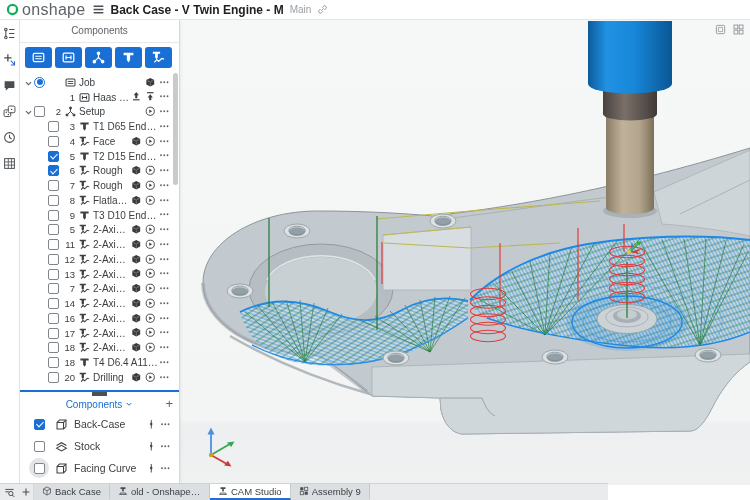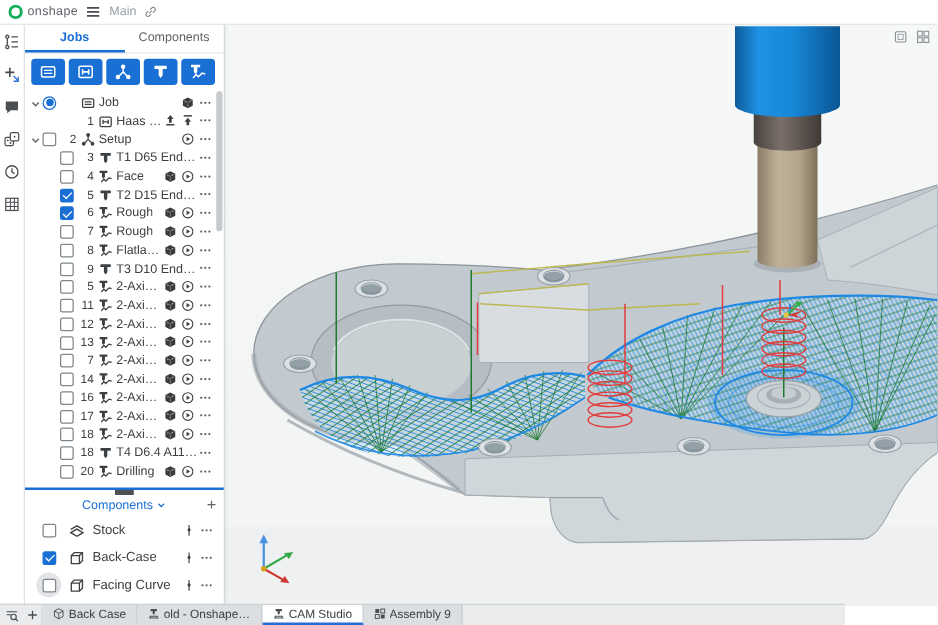--- a/index.html
+++ b/index.html
@@ -3,21 +3,21 @@
 <meta charset="utf-8">
 <style>
   html,body{margin:0;padding:0;width:750px;height:500px;overflow:hidden;
     font-family:"Liberation Sans","DejaVu Sans",sans-serif;background:#fff;}
   *{box-sizing:border-box;}
   
   .topbar{position:absolute;left:0;top:0;width:750px;height:20px;background:#fff;
     border-bottom:1px solid #e4e6e8;display:flex;align-items:center;padding:0 6px;gap:6px;z-index:30;}
   .logo{display:flex;align-items:center;gap:3px;}
   .logo svg{width:13px;height:13px;}
-  .logo-text{font-size:10px;color:#5f6368;letter-spacing:.3px;}
+  .logo-text{font-size:16px;color:#5f6368;letter-spacing:.3px;}
   .hamb svg{width:13px;height:13px;display:block;}
   .doc-title{font-size:12px;font-weight:bold;color:#202124;white-space:nowrap;}
   .branch{font-size:10px;color:#9aa0a6;}
   .linkico svg{width:11px;height:11px;display:block;}
   
   .rail{position:absolute;left:0;top:20px;bottom:17px;width:20px;background:#fff;
     border-right:1px solid #e2e4e6;display:flex;flex-direction:column;align-items:center;
     padding-top:7px;gap:13px;z-index:20;}
   .rail-ico{width:13px;height:13px;display:flex;}
   .rail-ico svg{width:13px;height:13px;color:#4a4d51;}
@@ -66,21 +66,21 @@
   .cico{width:17px;display:flex;justify-content:center;margin-left:4px;flex:none;}
   .cico svg{width:13px;height:13px;color:#3c4043;}
   .clabel{margin-left:4px;white-space:nowrap;overflow:hidden;text-overflow:ellipsis;}
   
   .canvas{position:absolute;left:180px;top:20px;width:570px;height:465px;background:#f5f6f6;}
   .canvas svg.scene{position:absolute;left:0;top:0;width:570px;height:465px;display:block;}
   .vp-icons{position:absolute;right:6px;top:4px;display:flex;gap:7px;}
   .vp-icons span{width:11px;height:11px;display:flex;}
   .vp-icons svg{width:11px;height:11px;color:#8d9298;}
   
-  .tabbar{position:absolute;left:0;bottom:0;width:676px;height:17px;background:#e9ebec;
+  .tabbar{position:absolute;left:0;bottom:0;width:608px;height:17px;background:#e9ebec;
     border-top:1px solid #cfd3d5;display:flex;align-items:stretch;z-index:30;}
   .tb-ico{width:18px;display:flex;align-items:center;justify-content:center;}
   .tb-ico svg{width:11px;height:11px;color:#4a4d51;}
   .tb-plus{width:16px;display:flex;align-items:center;justify-content:center;border-right:1px solid #d4d7d9;}
   .tb-plus svg{width:10px;height:10px;color:#4a4d51;}
   .btab{display:flex;align-items:center;gap:3px;padding:0 8px;font-size:9.5px;color:#3c4043;
     background:#dcdfe1;border-right:1px solid #c6cacc;border-bottom:2px solid transparent;max-width:100px;}
   .btab svg{width:10px;height:10px;flex:none;color:#4a4d51;}
   .btab .btab-label{white-space:nowrap;overflow:hidden;text-overflow:ellipsis;}
   .btab.active{background:#fff;border-bottom-color:var(--tab-underline);}
@@ -94,20 +94,21 @@
         <circle cx="8" cy="8" r="5.6" fill="none" stroke="#13ae5c" stroke-width="2.8"></circle>
         <path d="M4.5 11L11.5 5" stroke="#fff" stroke-width="1.5"></path>
       </svg>
     <span class="logo-text">onshape</span>
   </span>
   <span class="hamb">
     <svg viewBox="0 0 16 16">
         <path d="M2 4h12M2 8h12M2 12h12" stroke="#4a4d51" stroke-width="1.7"></path>
       </svg>
   </span>
+  <span class="doc-title">Back Case - V Twin Engine - M</span>
   <span class="branch">Main</span>
   <span class="linkico">
     <svg viewBox="0 0 16 16">
         <path d="M6.5 9.5l3-3M5.2 7.2l-2 2a2.4 2.4 0 003.4 3.4l2-2M10.8 8.8l2-2a2.4 2.4 0 00-3.4-3.4l-2 2" fill="none" stroke="#80868b" stroke-width="1.3"></path>
       </svg>
   </span>
 </div>
 
 <div class="rail">
     <span class="rail-ico">
@@ -148,21 +149,20 @@
     <span class="rail-ico">
       <svg viewBox="0 0 16 16">
         <rect x="2" y="2" width="12" height="12" fill="none" stroke="currentColor" stroke-width="1.2"></rect>
         <path d="M2 6h12M2 10h12M6.5 2v12M10.5 2v12" stroke="currentColor" stroke-width="1"></path>
       </svg>
     </span>
   </div>
 
 <div class="panel">
   <div class="ptabs">
-      <span class="ptab active">Jobs</span>
       <span class="ptab">Components</span>
     </div>
   <div class="ptoolbar">
       <button class="tbtn">
         <svg viewBox="0 0 16 16">
           <rect x="1.5" y="3" width="13" height="10" rx="1.5" fill="none" stroke="currentColor" stroke-width="1.5"></rect>
           <path d="M4 6.5h8M4 9.5h8" stroke="currentColor" stroke-width="1.3"></path>
         </svg>
       </button>
       <button class="tbtn">
@@ -970,58 +970,58 @@
       <span>Components</span>
       <svg viewBox="0 0 16 16">
           <path d="M3.5 6l4.5 4.5L12.5 6" fill="none" stroke="#1a6fd4" stroke-width="2"></path>
         </svg>
     </span>
     <span class="chead-plus">+</span>
   </div>
   <div class="comps">
       <div class="crow">
         <span class="halo">
+          <span class="cb on"></span>
+        </span>
+        <span class="cico">
+          <svg viewBox="0 0 16 16">
+            <path d="M5.5 2.5h8v8l-3 3h-8v-8z" fill="none" stroke="currentColor" stroke-width="1.3"></path>
+            <path d="M2.5 5.5h8v8M10.5 5.5l3-3" fill="none" stroke="currentColor" stroke-width="1.3"></path>
+          </svg>
+        </span>
+        <span class="clabel">Back-Case</span>
+        <span class="rgroup">
+          <span class="ricon">
+            <svg viewBox="0 0 16 16">
+              <path d="M8 1.5v13" stroke="currentColor" stroke-width="1.4"></path>
+              <path d="M8 4.8l2.2 2.7L8 10.2 5.8 7.5z" fill="currentColor"></path>
+            </svg>
+          </span>
+          <span class="ricon">
+            <svg viewBox="0 0 16 16">
+              <g fill="#5f6368">
+                <circle cx="3" cy="8" r="1.4"></circle>
+                <circle cx="8" cy="8" r="1.4"></circle>
+                <circle cx="13" cy="8" r="1.4"></circle>
+              </g>
+            </svg>
+          </span>
+        </span>
+      </div>
+      <div class="crow">
+        <span class="halo">
           <span class="cb"></span>
         </span>
         <span class="cico">
           <svg viewBox="0 0 16 16">
             <path d="M2 10l6-3.5 6 3.5-6 3.5z" fill="none" stroke="currentColor" stroke-width="1.3"></path>
             <path d="M2 6.8l6-3.5 6 3.5" fill="none" stroke="currentColor" stroke-width="1.3"></path>
           </svg>
         </span>
         <span class="clabel">Stock</span>
-        <span class="rgroup">
-          <span class="ricon">
-            <svg viewBox="0 0 16 16">
-              <path d="M8 1.5v13" stroke="currentColor" stroke-width="1.4"></path>
-              <path d="M8 4.8l2.2 2.7L8 10.2 5.8 7.5z" fill="currentColor"></path>
-            </svg>
-          </span>
-          <span class="ricon">
-            <svg viewBox="0 0 16 16">
-              <g fill="#5f6368">
-                <circle cx="3" cy="8" r="1.4"></circle>
-                <circle cx="8" cy="8" r="1.4"></circle>
-                <circle cx="13" cy="8" r="1.4"></circle>
-              </g>
-            </svg>
-          </span>
-        </span>
-      </div>
-      <div class="crow">
-        <span class="halo">
-          <span class="cb on"></span>
-        </span>
-        <span class="cico">
-          <svg viewBox="0 0 16 16">
-            <path d="M5.5 2.5h8v8l-3 3h-8v-8z" fill="none" stroke="currentColor" stroke-width="1.3"></path>
-            <path d="M2.5 5.5h8v8M10.5 5.5l3-3" fill="none" stroke="currentColor" stroke-width="1.3"></path>
-          </svg>
-        </span>
-        <span class="clabel">Back-Case</span>
         <span class="rgroup">
           <span class="ricon">
             <svg viewBox="0 0 16 16">
               <path d="M8 1.5v13" stroke="currentColor" stroke-width="1.4"></path>
               <path d="M8 4.8l2.2 2.7L8 10.2 5.8 7.5z" fill="currentColor"></path>
             </svg>
           </span>
           <span class="ricon">
             <svg viewBox="0 0 16 16">
               <g fill="#5f6368">

